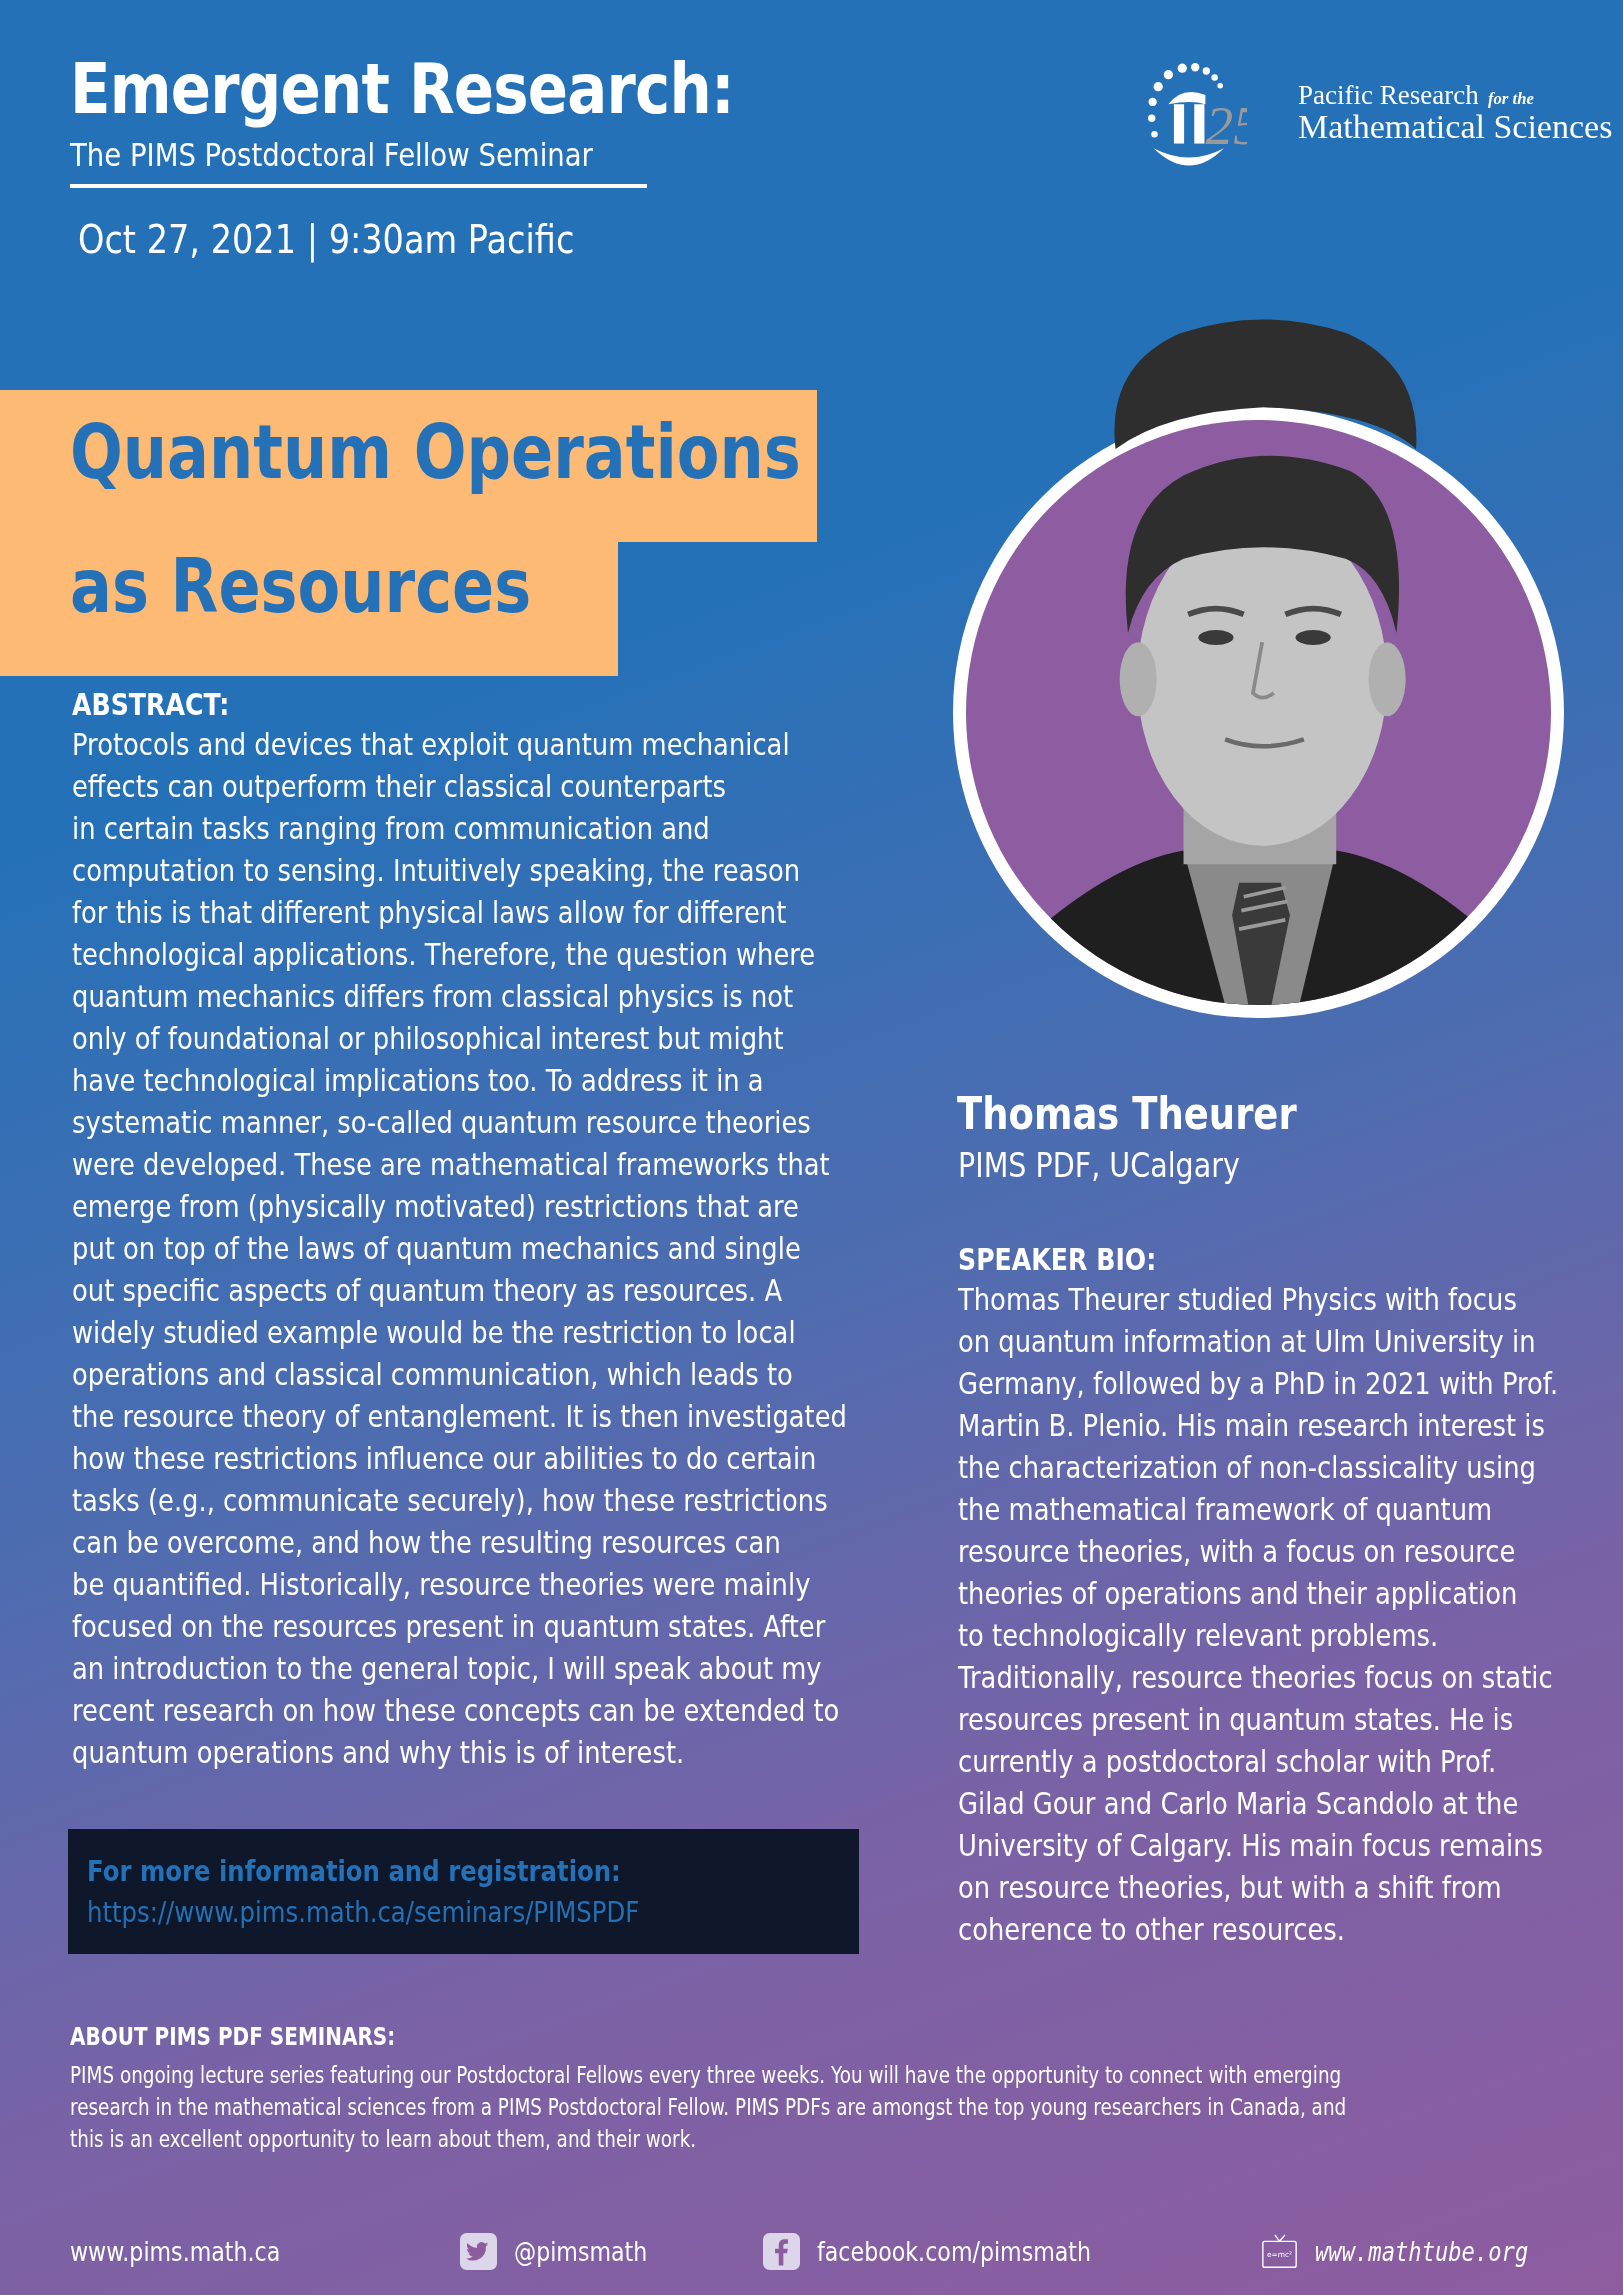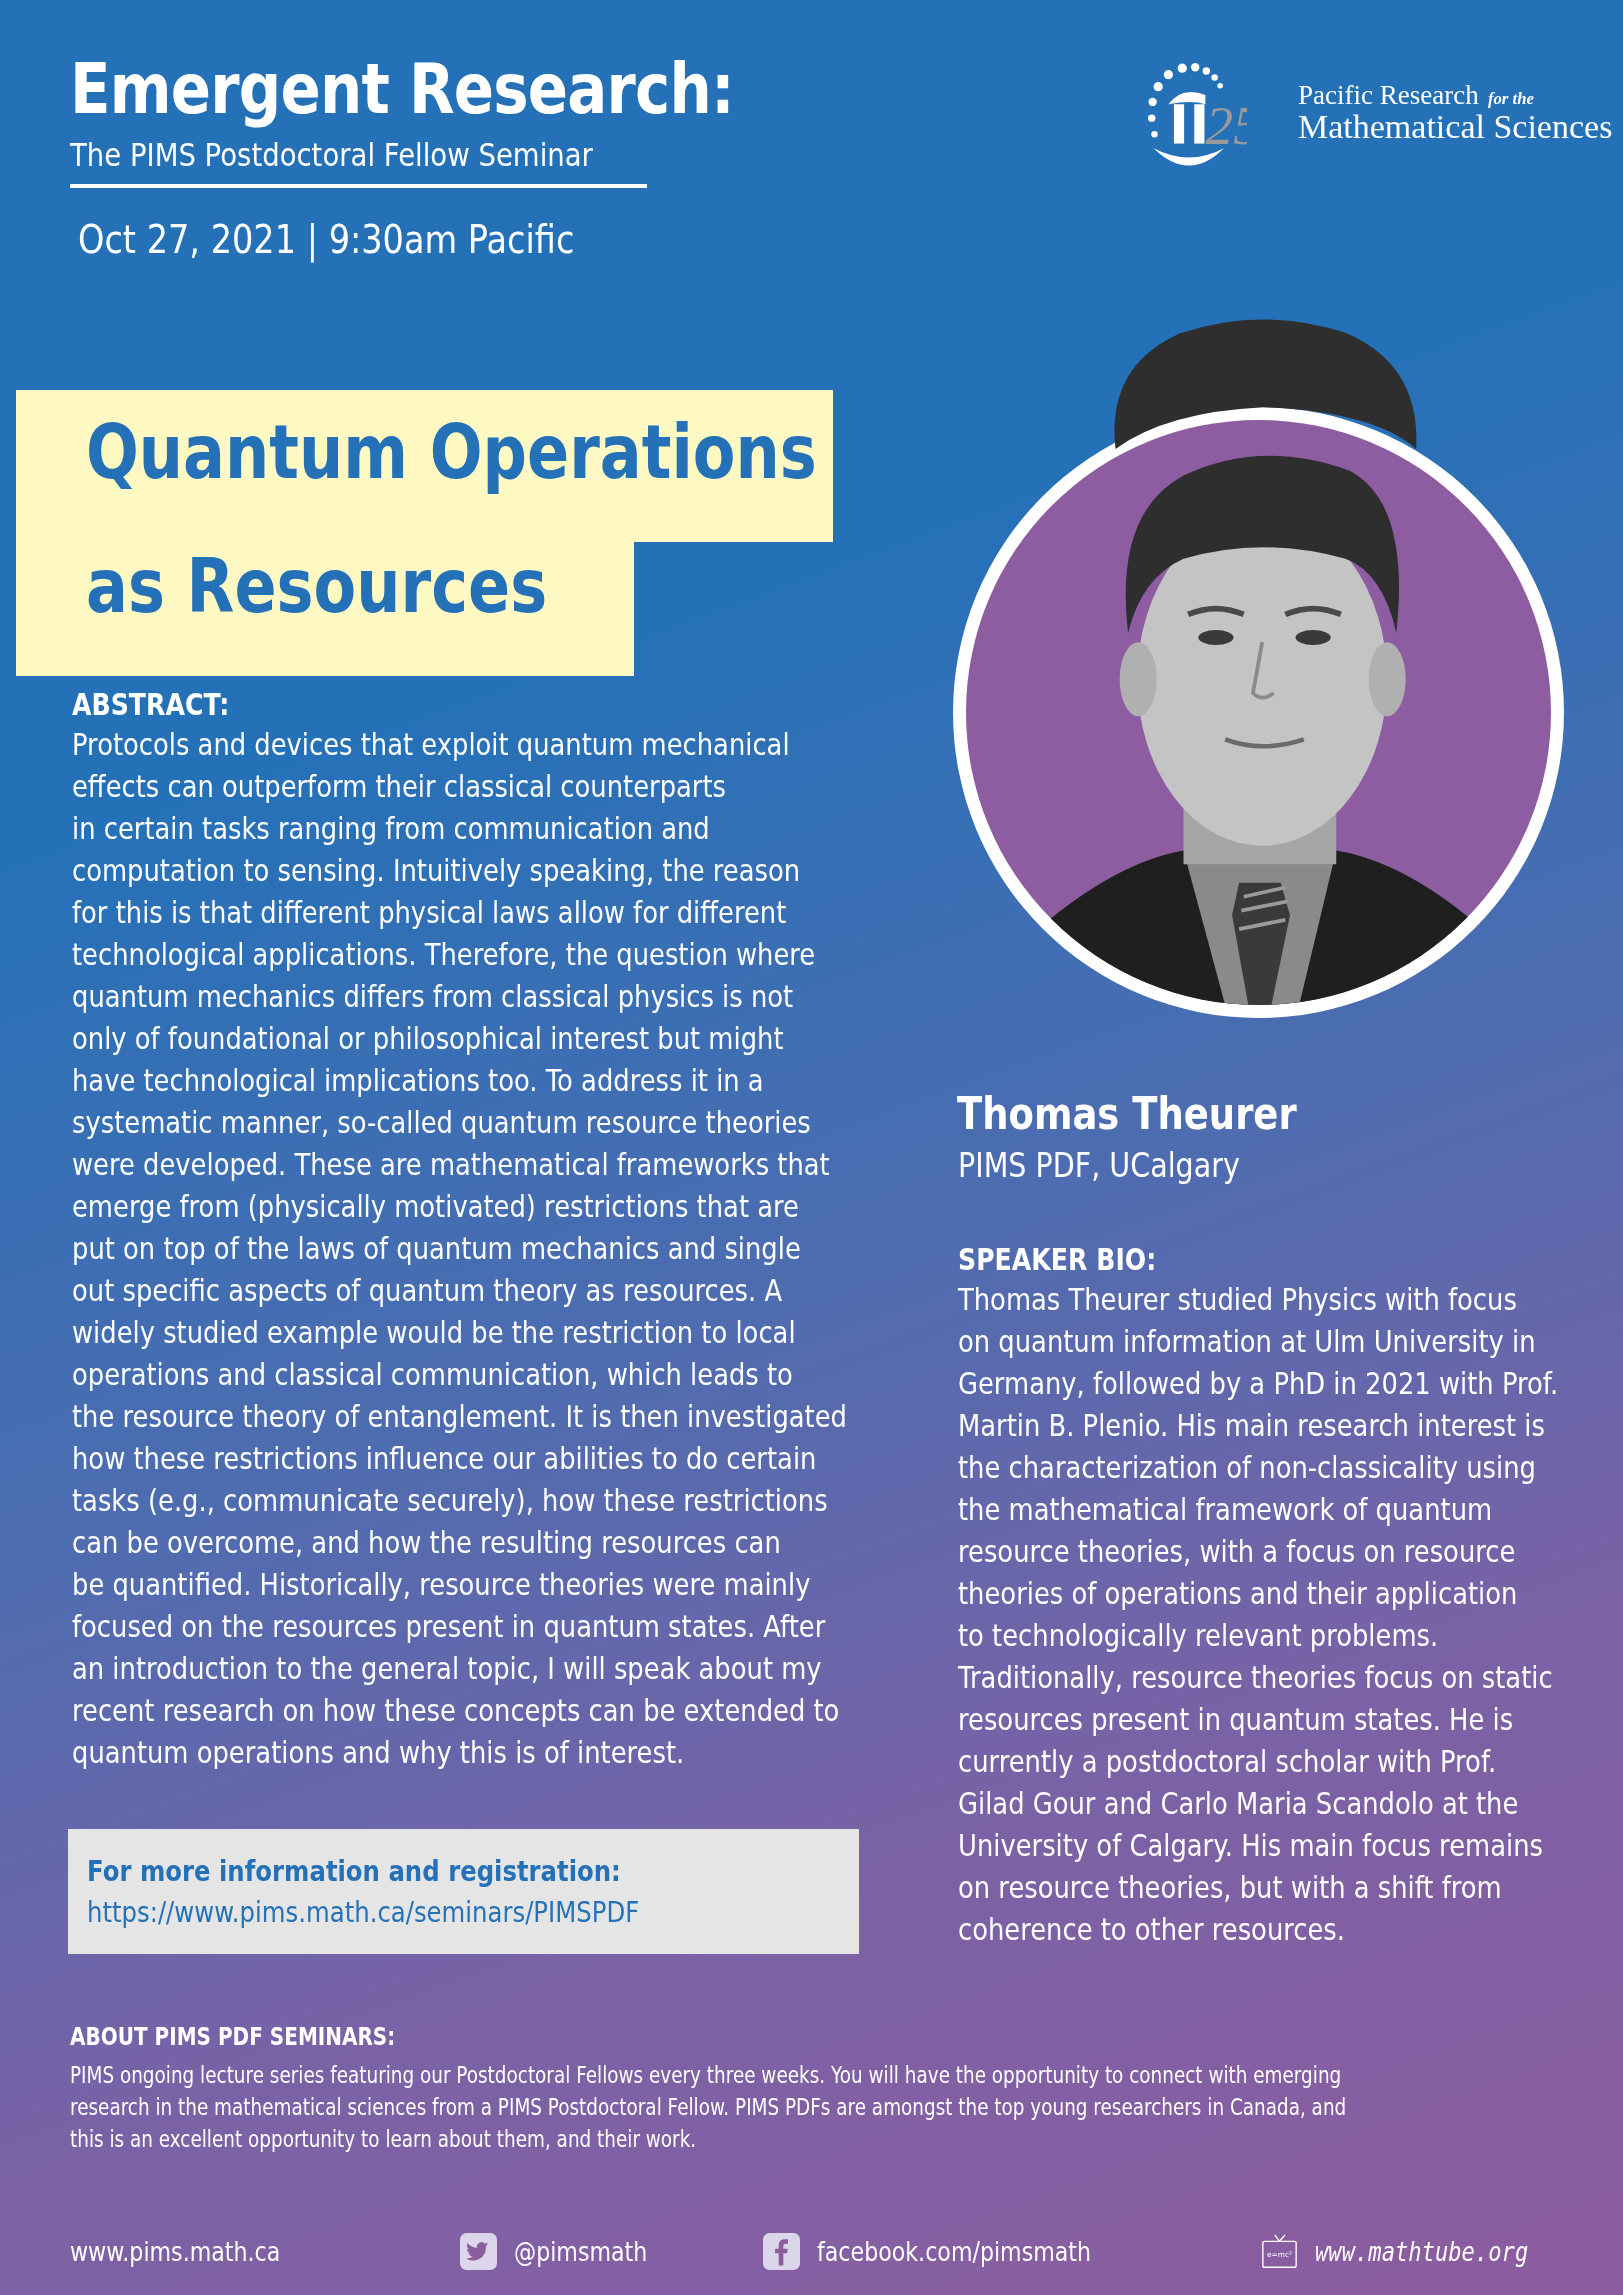--- a/index.html
+++ b/index.html
@@ -19,32 +19,32 @@
 
   
   #logo { left:1136px; top:58px; width:467px; height:111px; }
   #logo-mark { position:absolute; left:0; top:0; width:111px; height:111px; }
   #logo-text { position:absolute; left:162px; top:23px; font-family:"Liberation Serif", serif; color:#fff; line-height:1.05; }
   #logo-line1 { font-size:27px; white-space:nowrap; }
   #logo-line1 .it { font-style:italic; font-size:16.7px; margin-left:9.3px;font-weight:bold; }
   #logo-line2 { font-size:34px; white-space:nowrap; }
 
   
-  .title-box { background:#fef9c3; left:16px; height:152px; }
+  .title-box { background:#fdba74; left:0; height:152px; }
   #title-box-1 { top:390px; width:817px; }
   #title-box-2 { top:524px; width:577px;padding-left:41px; }
   .title-text { position:absolute; left:70px; top:25.4px; color:#2571b8; font-weight:bold; font-size:74px; line-height:1; white-space:nowrap; transform:scaleX(0.84); transform-origin:left; }
 
   
   #abstract-head { left:72px; top:690px; font-size:30px; font-weight:bold; transform:scaleX(0.84); transform-origin:left; line-height:1; }
   #abstract-body { left:72px; top:724px; width:879px; font-size:30px; line-height:42px; transform:scaleX(0.86); transform-origin:left top; }
   #abstract-body div { white-space:nowrap; }
 
   
-  #info-box { left:68px; top:1829px; width:791px; height:125px; background:#e5e5e5; }
+  #info-box { left:68px; top:1829px; width:791px; height:125px; background:#0f172a; }
   #info-label { position:absolute; left:19.4px; top:25.4px; color:#2571b8; font-weight:bold; font-size:29px; transform:scaleX(0.84); transform-origin:left; white-space:nowrap; }
   #info-url { position:absolute; left:19.4px; top:66px; color:#2571b8; font-size:29px; transform:scaleX(0.84); transform-origin:left; white-space:nowrap; }
 
   
   #photo-wrap { left:953px; top:407px; width:611px; height:611px; border-radius:50%; background:#ffffff; }
   #photo-inner { position:absolute; left:13px; top:13px; width:585px; height:585px; border-radius:50%; background:#8e5ca0; overflow:hidden; }
   #photo-svg { position:absolute; left:0; top:0; }
 
   
   #speaker-name { left:957px; top:1092px; font-size:44px; font-weight:bold; transform:scaleX(0.84); transform-origin:left; white-space:nowrap; line-height:1; }

